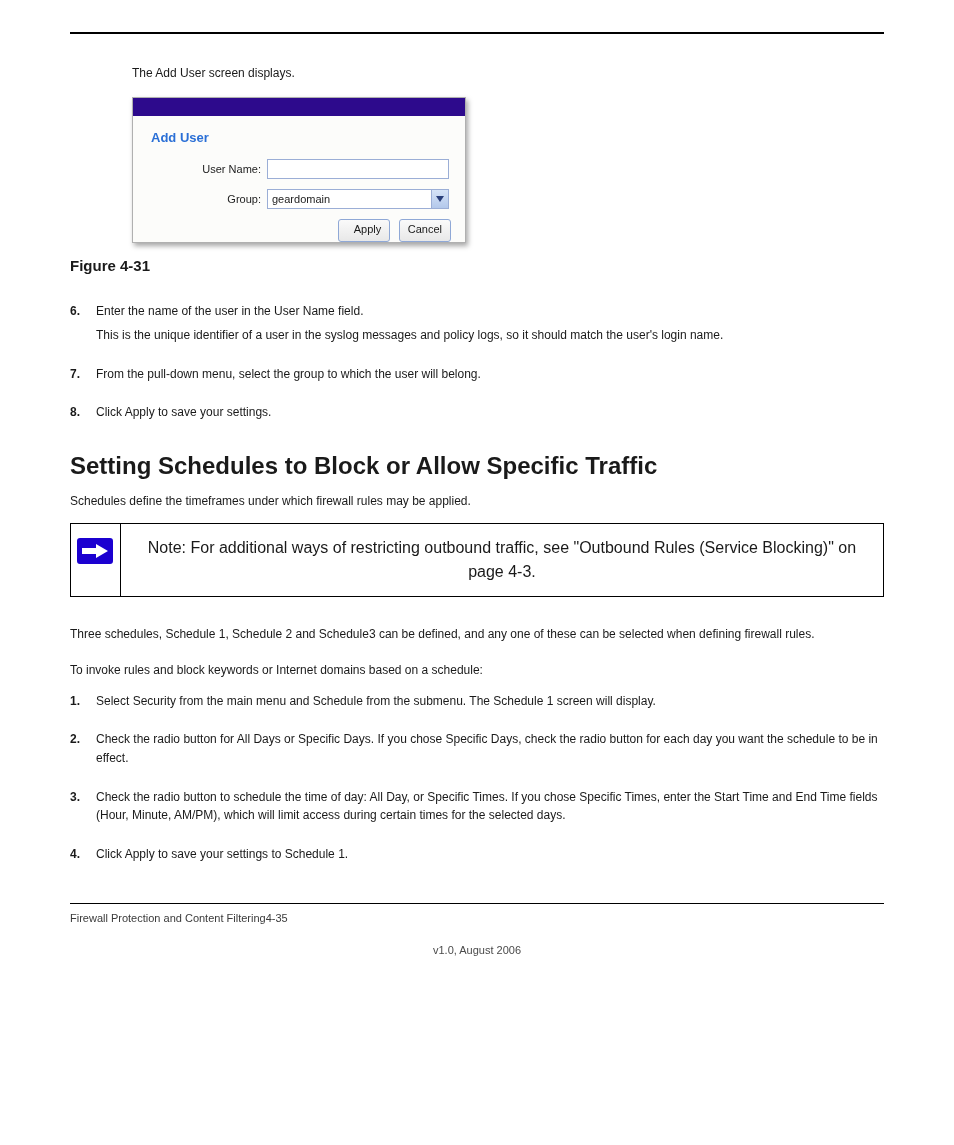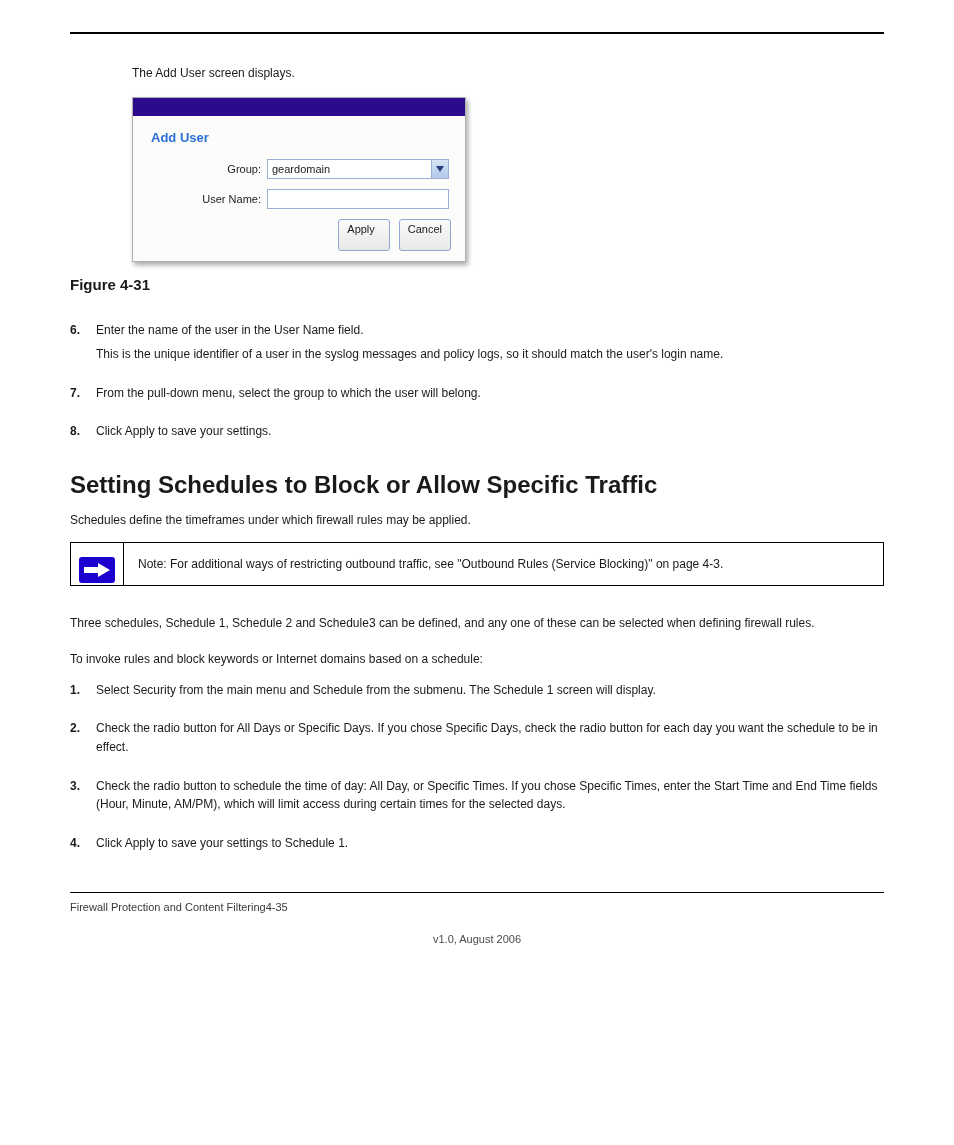--- a/index.html
+++ b/index.html
@@ -38,21 +38,21 @@
     margin-left: 62px;
     border: 1px solid #b0b0b0;
     box-shadow: 2px 3px 5px rgba(0,0,0,0.35);
     background: #fcfcfa;
   }
   .dialog-titlebar {
     height: 18px;
     background: #2d0a8c;
   }
   .dialog-body {
-    padding: 10px 14px 10px 14px;
+    padding: 10px 14px 0 14px;
   }
   .dialog-heading {
     color: #2a6fd6;
     font-weight: bold;
     font-size: 13px;
     margin: 4px 0 14px 4px;
   }
   .dlg-row {
     display: flex;
     align-items: center;
@@ -99,24 +99,24 @@
     color: #2a3f7a;
     font-size: 9px;
   }
   .dlg-buttons {
     text-align: right;
     margin-top: 6px;
   }
   .dlg-btn {
     display: inline-block;
     min-width: 52px;
-    height: 32px;
+    height: 23px;
     line-height: 18px;
     font-size: 11px;
-    text-align: left;
+    text-align: right;
     background: linear-gradient(#fafafa, #e8e8e8);
     border: 1px solid #8fa8d6;
     border-radius: 3px;
     margin-left: 4px;
     cursor: pointer;
     padding: 0 8px;
   }
 
   .fig-caption {
     font-size: 15px;
@@ -176,22 +176,23 @@
     color: #fff;
     position: relative;
   }
   .arrow-icon svg { display:block; }
   .note-divider {
     width: 1px;
     background: #000;
   }
   .note-text {
     padding: 12px 14px;
-    font-size: 12px;
+    font-size: 16px;
     line-height: 1.5;
+    text-align: center;
   }
 
   .footer-rule {
     border: none;
     border-top: 1px solid #000;
     margin: 40px 0 8px 0;
   }
   .footer-row {
     display: flex;
     justify-content: flex-start;
@@ -208,36 +209,36 @@
 <div class="page">
 
   <hr class="top-rule">
 
   <p class="intro-line body-text" style="margin-left:62px">The Add User screen displays.</p>
 
   <div class="dialog">
     <div class="dialog-titlebar"></div>
     <div class="dialog-body">
       <div class="dialog-heading">Add User</div>
+
+      <div class="dlg-row">
+        <div class="dlg-label">User Name:</div>
+        <input class="dlg-input" type="text" value="" style="">
+      </div>
 
       <div class="dlg-row">
         <div class="dlg-label">Group:</div>
         <div class="dlg-select">
           <span class="dlg-select-text">geardomain</span>
           <span class="dlg-select-btn">
             <svg width="8" height="6" viewBox="0 0 8 6">
                 <path d="M0 0 L8 0 L4 6 Z" fill="#2a3f7a"></path>
               </svg>
           </span>
         </div>
-      </div>
-
-      <div class="dlg-row">
-        <div class="dlg-label">User Name:</div>
-        <input class="dlg-input" type="text" value="" style="">
       </div>
 
       <div class="dlg-buttons">
         <span class="dlg-btn">Apply</span>
         <span class="dlg-btn">Cancel</span>
       </div>
     </div>
   </div>
 
   <p class="fig-caption"><b>Figure 4-31</b></p>

